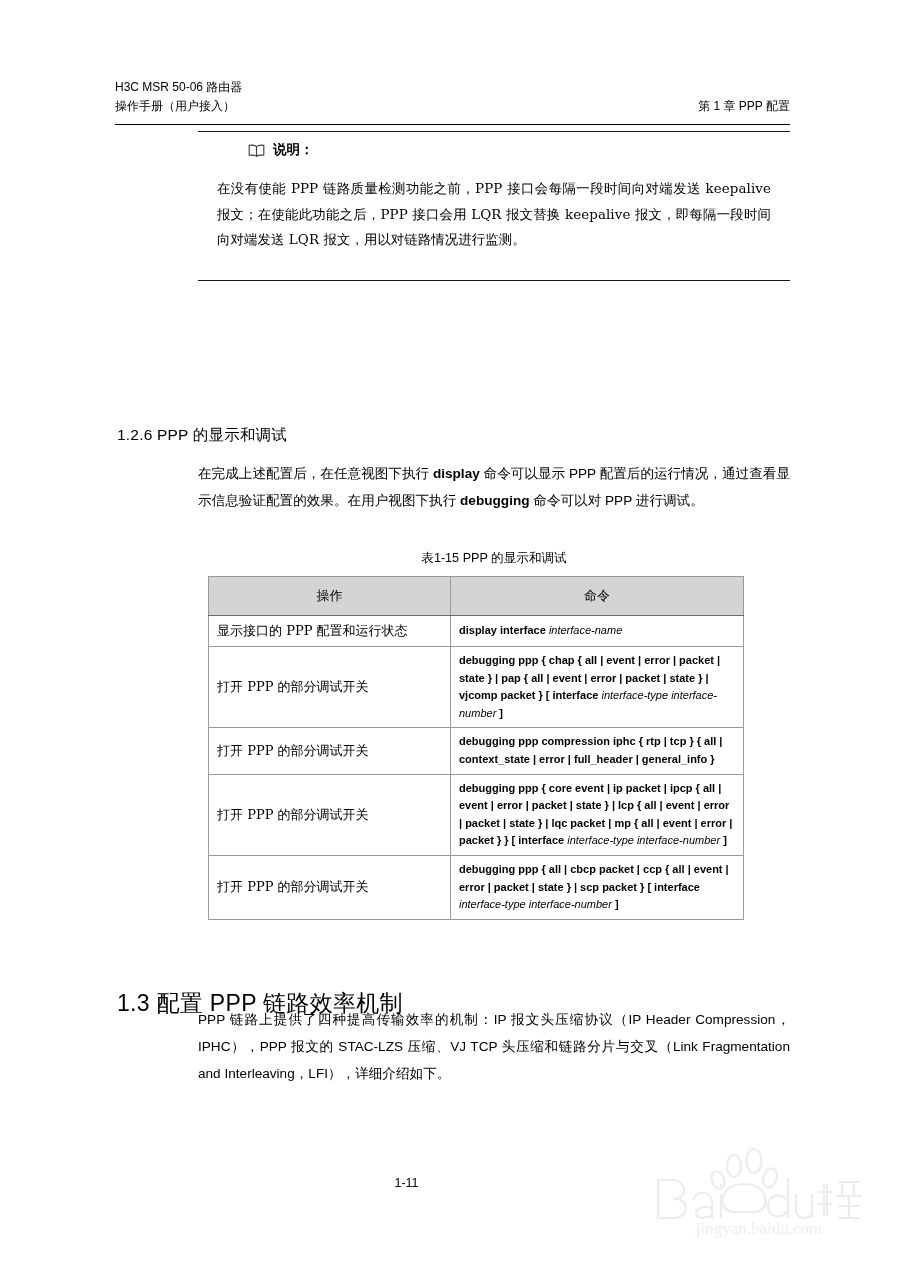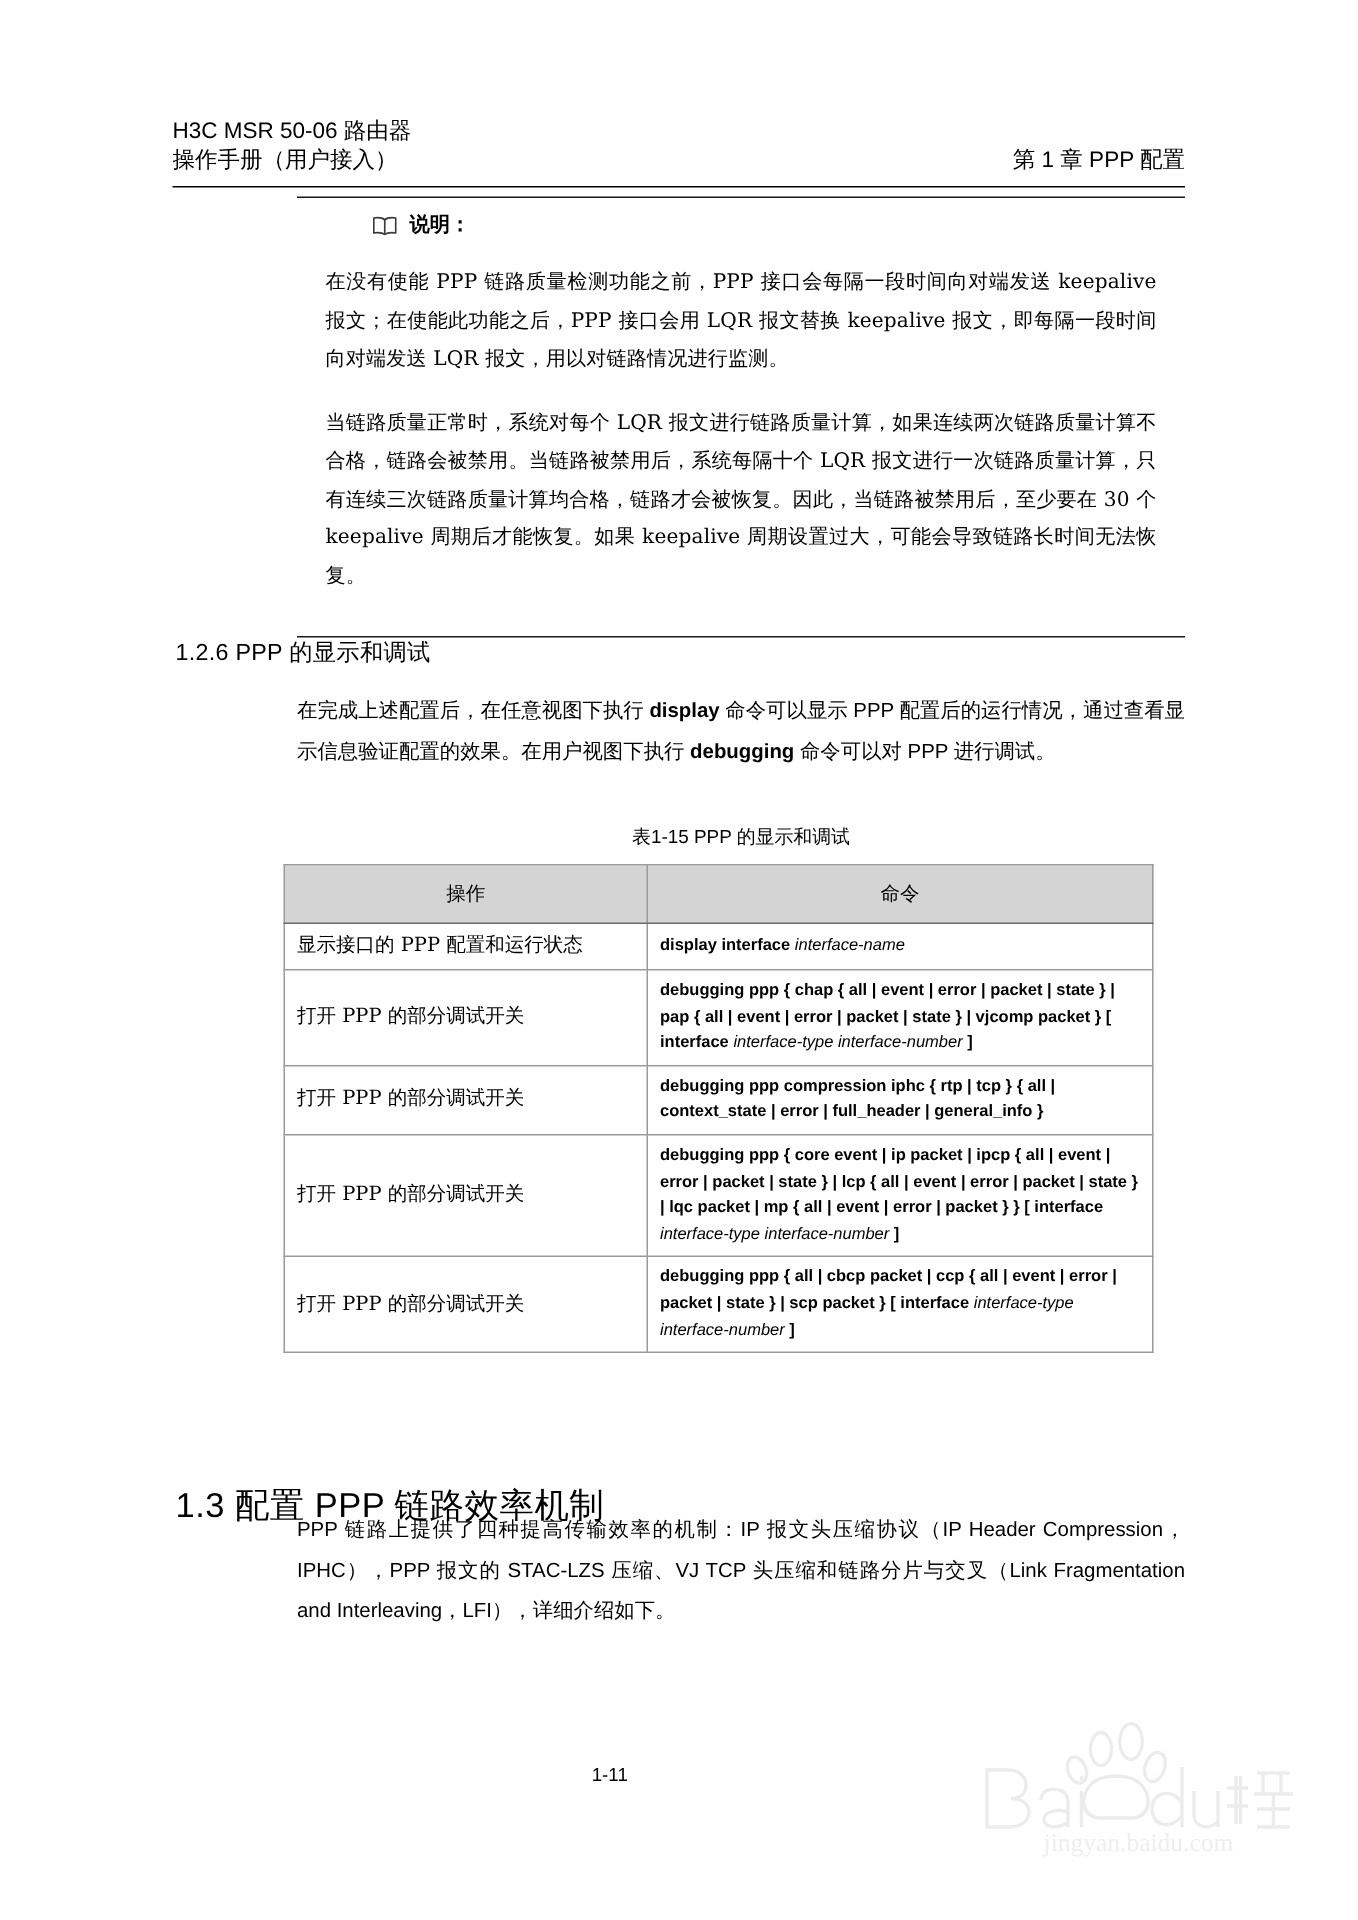--- a/index.html
+++ b/index.html
@@ -25,21 +25,21 @@
 
   
   .doc-header {
     position: absolute;
     left: 115px;
     top: 78px;
     width: 675px;
     display: flex;
     justify-content: space-between;
     align-items: flex-end;
-    font-size: 15px;
+    font-size: 12px;
     line-height: 19px;
     color: #000;
   }
   .doc-header-left { text-align: left; }
   .doc-header-right {
     text-align: right;
     padding-bottom: 0px;
     white-space: nowrap;
   }
   .header-rule {
@@ -130,23 +130,23 @@
   .table-caption {
     position: absolute;
     left: 198px;
     top: 550px;
     width: 592px;
     text-align: center;
     font-size: 12.6px;
   }
   .tbl-wrap {
     position: absolute;
-    left: 189px;
+    left: 208px;
     top: 576px;
-    width: 580px;
+    width: 536px;
   }
   table.ppp {
     width: 100%;
     border-collapse: collapse;
     border: 1.4px solid #6b6b6b;
     table-layout: fixed;
   }
   table.ppp th,
   table.ppp td {
     border: 1px solid #9a9a9a;
@@ -220,21 +220,20 @@
       <div class="note-title">
         <span class="book-icon">
           <svg width="17" height="13" viewBox="0 0 17 13" xmlns="http://www.w3.org/2000/svg">
             <path d="M8.5 2.6 C6.9 1.1 4.3 0.9 1.2 1.3 L1.2 11.3 C4.3 10.9 6.9 11.1 8.5 12.3 C10.1 11.1 12.7 10.9 15.8 11.3 L15.8 1.3 C12.7 0.9 10.1 1.1 8.5 2.6 Z" fill="#ffffff" stroke="#3a3a3a" stroke-width="1.1" stroke-linejoin="round"></path>
             <line x1="8.5" y1="2.6" x2="8.5" y2="12.3" stroke="#3a3a3a" stroke-width="1.1"></line>
           </svg>
         </span>
         <span>说明：</span>
       </div>
       <p class="note-para">在没有使能 PPP 链路质量检测功能之前，PPP 接口会每隔一段时间向对端发送 keepalive 报文；在使能此功能之后，PPP 接口会用 LQR 报文替换 keepalive 报文，即每隔一段时间向对端发送 LQR 报文，用以对链路情况进行监测。</p>
-      <p class="note-para">当链路质量正常时，系统对每个 LQR 报文进行链路质量计算，如果连续两次链路质量计算不合格，链路会被禁用。当链路被禁用后，系统每隔十个 LQR 报文进行一次链路质量计算，只有连续三次链路质量计算均合格，链路才会被恢复。因此，当链路被禁用后，至少要在 30 个 keepalive 周期后才能恢复。如果 keepalive 周期设置过大，可能会导致链路长时间无法恢复。</p>
     </div>
     <div class="note-rule-bottom"></div>
   </div>
 
   <div class="h3" style="top:425px;">1.2.6  PPP 的显示和调试</div>
   <p class="body-para" id="para126" style="top:460px;"><span>在完成上述配置后，在任意视图下执行 </span><b>display</b><span> 命令可以显示 PPP 配置后的运行情况，通过查看显示信息验证配置的效果。在用户视图下执行 </span><b>debugging</b><span> 命令可以对 PPP 进行调试。</span></p>
 
   <div class="table-caption">表1-15  PPP 的显示和调试</div>
   <div class="tbl-wrap">
     <table class="ppp">

